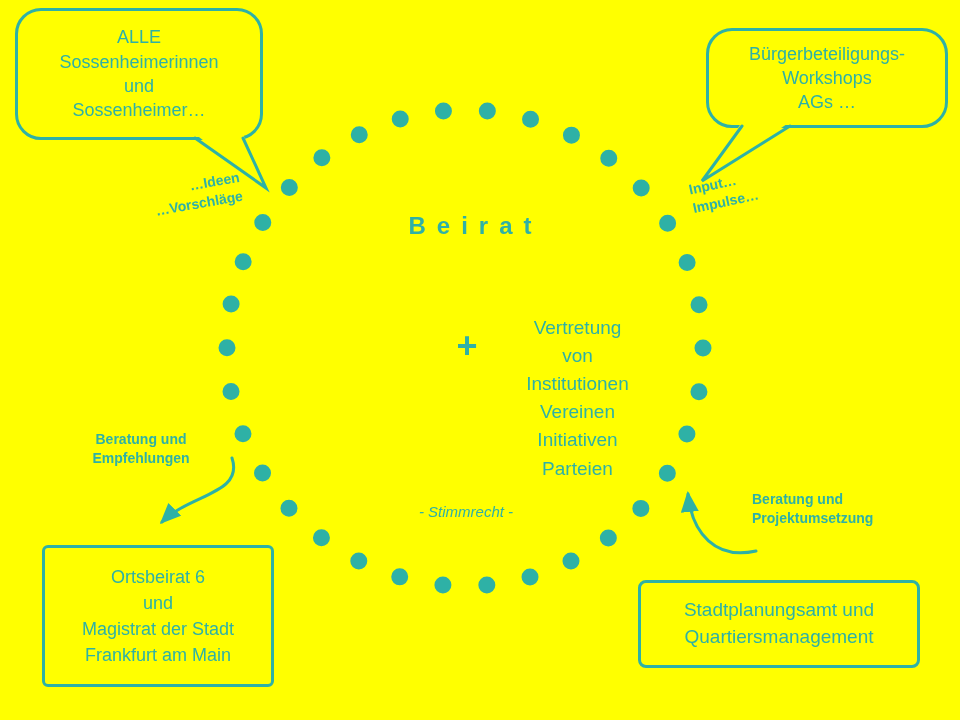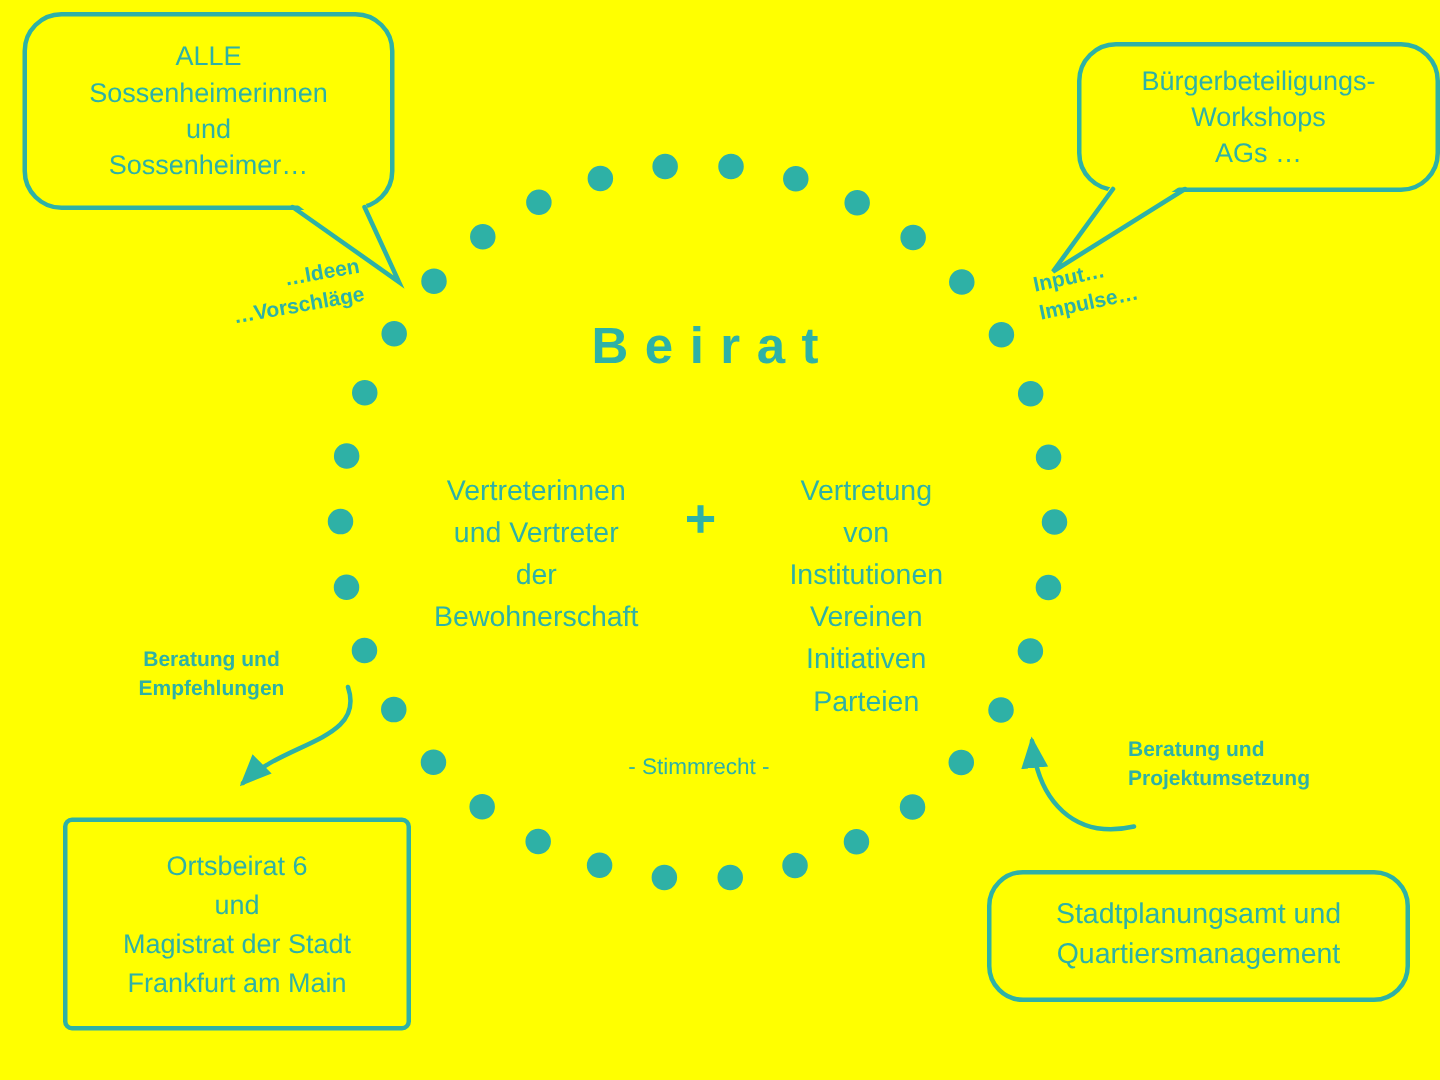--- a/index.html
+++ b/index.html
@@ -46,36 +46,36 @@
     background: var(--background);
     display: flex;
     align-items: center;
     justify-content: center;
     text-align: center;
     color: var(--accent);
   }
   .lines { white-space: pre-line; }
 
   .bubble-tl { left: 15px;  top: 8px;   width: 248px; height: 132px; font-size: 18px; line-height: 1.35; }
-  .bubble-tr { left: 706px; top: 28px;  width: 242px; height: 100px; font-size: 18px; line-height: 1.35; margin-left: 12px; }
+  .bubble-tr { left: 706px; top: 28px;  width: 242px; height: 100px; font-size: 18px; line-height: 1.35; }
   .bubble-bl { left: 42px;  top: 545px; width: 232px; height: 142px; font-size: 18px; line-height: 1.45; border-radius: 6px; }
-  .bubble-br { left: 638px; top: 580px; width: 282px; height: 88px;  font-size: 19px; line-height: 1.4;  border-radius: 24px; margin-left: 20px; }
+  .bubble-br { left: 638px; top: 580px; width: 282px; height: 88px;  font-size: 19px; line-height: 1.4;  border-radius: 8px; }
 
   .txt { position: absolute; z-index: 2; color: var(--accent); }
 
   .title {
     left: 300px; top: 212px; width: 340px;
     text-align: center;
-    font-size: 34px; font-weight: bold;
+    font-size: 24px; font-weight: bold;
     letter-spacing: 11px; text-indent: 11px;
   }
   .col-left  { left: 250px; top: 314px; width: 215px; text-align: center; font-size: 19px; line-height: 1.48; }
   .col-right { left: 470px; top: 314px; width: 215px; text-align: center; font-size: 19px; line-height: 1.48; }
   .plus      { left: 451px; top: 325px; width: 32px;  text-align: center; font-size: 36px; font-weight: bold; }
-  .footnote  { left: 380px; top: 503px; width: 172px; text-align: center; font-size: 15px; }
+  .footnote  { left: 380px; top: 503px; width: 172px; text-align: center; font-size: 15px; font-style: italic; }
 
   .small-label { font-size: 14px; font-weight: bold; line-height: 1.35; }
   .label-ideas   { left: 122px; top: 178px; width: 120px; text-align: right; transform: rotate(-10deg); }
   .label-input   { left: 690px; top: 170px; width: 100px; text-align: left;  transform: rotate(-12deg); }
   .label-advice-left  { left: 82px;  top: 430px; width: 118px; text-align: center; }
   .label-advice-right { left: 752px; top: 490px; width: 150px; text-align: left; }
 </style>
 </head>
 <body>
 
@@ -100,24 +100,20 @@
 Magistrat der Stadt
 Frankfurt am Main</div>
   </div>
 
   <div class="bubble bubble-br">
     <div class="lines">Stadtplanungsamt und
 Quartiersmanagement</div>
   </div>
 
   <div class="txt title">Beirat</div>
-  <div class="txt col-left lines">Vertreterinnen
-und Vertreter
-der
-Bewohnerschaft</div>
   <div class="txt plus">+</div>
   <div class="txt col-right lines">Vertretung
 von
 Institutionen
 Vereinen
 Initiativen
 Parteien</div>
   <div class="txt footnote">- Stimmrecht -</div>
 
   <div class="txt small-label label-ideas lines">…Ideen

